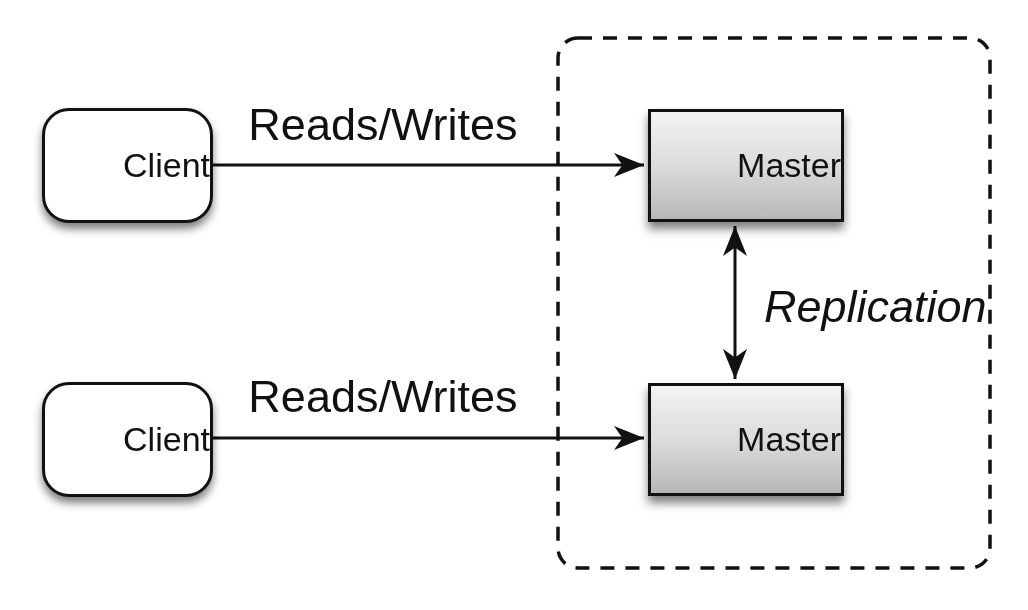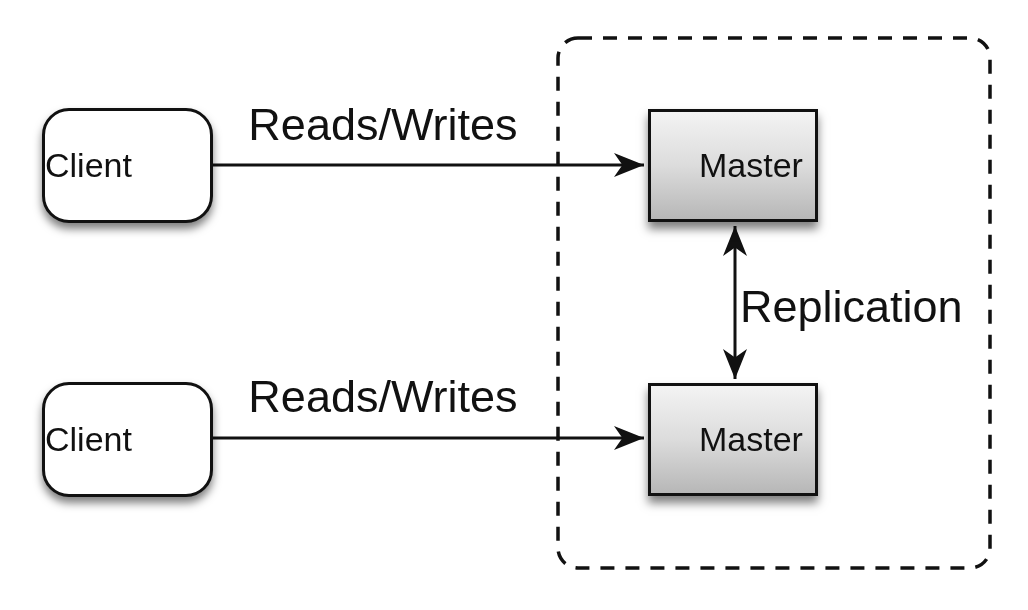--- a/index.html
+++ b/index.html
@@ -18,34 +18,34 @@
   }
   .overlay {
     position: absolute;
     left: 0;
     top: 0;
   }
   .node {
     position: absolute;
     display: flex;
     align-items: center;
-    justify-content: flex-start;
+    justify-content: flex-end;
     font-size: 34px;
     box-sizing: border-box;
   }
   .client {
     width: 171px;
     height: 115px;
     background: var(--client-fill, #ffffff);
     border: 3.5px solid var(--stroke-color, #111111);
     border-radius: 27px;
     box-shadow: 0 6px 8px rgba(0, 0, 0, 0.5);
   }
   .master {
-    width: 170px;
+    width: 196px;
     height: 113px;
     background: linear-gradient(180deg,
       var(--master-fill-top, #f3f3f3) 0%,
       #dcdcdc 50%,
       var(--master-fill-bottom, #b7b7b7) 100%);
     border: 3px solid var(--stroke-color, #111111);
     box-shadow: 0 7px 9px rgba(0, 0, 0, 0.5);
     padding-left: 48px;
   }
   .client-1 { left: 42px;  top: 108px; }
@@ -53,21 +53,21 @@
   .master-1 { left: 648px; top: 109px; }
   .master-2 { left: 648px; top: 383px; }
   .edge-label {
     position: absolute;
     font-size: 45px;
     white-space: nowrap;
     line-height: 1.1;
   }
   .rw-top    { left: 383px; top: 100px; transform: translateX(-50%); }
   .rw-bottom { left: 383px; top: 372px; transform: translateX(-50%); }
-  .replication { left: 740px; top: 282px; }
+  .replication { left: 764px; top: 282px; font-style: italic; }
   svg .shaft {
     stroke: var(--stroke-color, #111111);
     stroke-width: 3;
     fill: none;
   }
   svg .boundary {
     stroke: var(--stroke-color, #111111);
     stroke-width: 3.5;
     fill: none;
     stroke-dasharray: 14 11;

